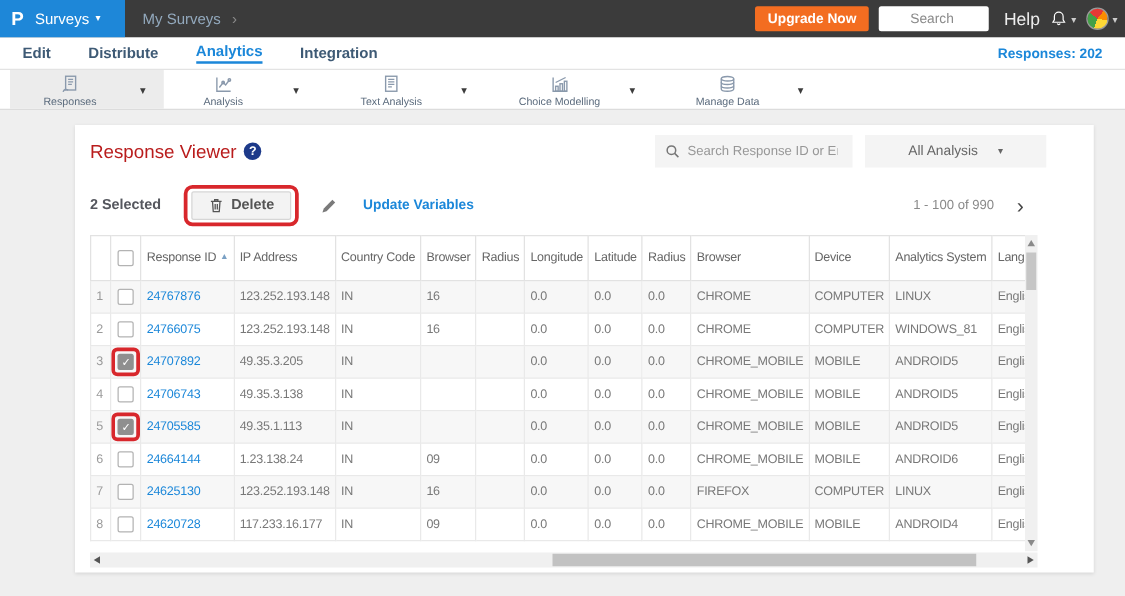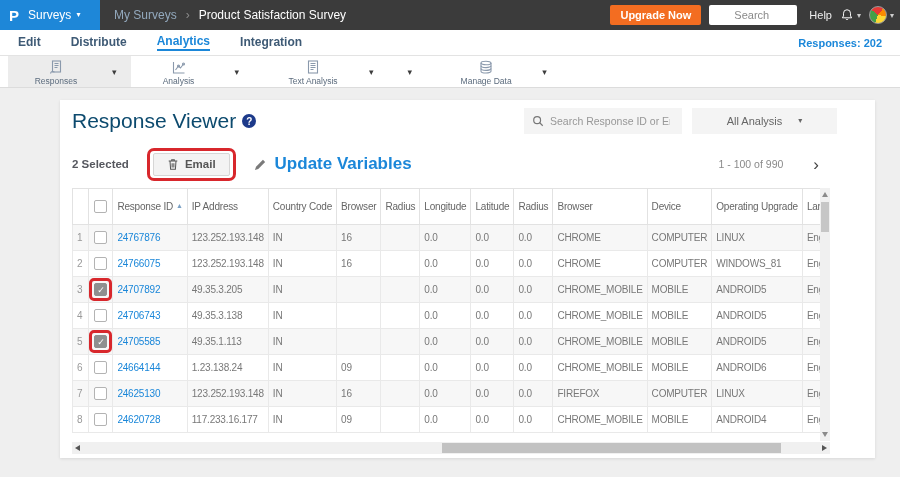--- a/index.html
+++ b/index.html
@@ -14,21 +14,21 @@
   .caret { font-size:8px; line-height:1; }
   .breadcrumb { display:flex; align-items:center; gap:9px; margin-left:14px; font-size:12px; }
   .bc-parent { color:#93a9bd; }
   .bc-sep { color:#8a8a8a; font-size:12px; }
   .bc-current { color:#fff; }
   .topbar-right { margin-left:auto; display:flex; align-items:center; gap:8px; padding-right:6px; }
   .upgrade-btn { background:#f36d21; color:#fff; font-size:11px; font-weight:700; padding:4px 10px; border-radius:2px; border:none; cursor:pointer; }
   .top-search { background:#fff; border-radius:2px; width:88px; height:20px; display:flex; align-items:center; padding:0 21px; gap:4px; }
   .top-search input { border:none; outline:none; width:62px; font-size:11px; color:#444; background:transparent; font-family:"Liberation Sans",sans-serif; }
   .top-search input::placeholder { color:#8a8a8a; }
-  .help-label { font-size:11px; color:#eee; margin-left:4px; }
+  .help-label { font-size:14px; color:#eee; margin-left:4px; }
   .bell-wrap, .avatar-wrap { display:flex; align-items:center; gap:3px; }
   .avatar { width:18px; height:18px; border-radius:50%; border:1.5px solid #9a9a9a; background:conic-gradient(from 200deg,#43a047 0 30%,#e53935 30% 55%,#fb8c00 55% 72%,#fdd835 72% 100%); }
   .tb-caret { color:#ccc; font-size:8px; }
 
   
   .navbar { position:absolute; left:0; top:30px; width:900px; height:26px; background:#fff; border-bottom:1px solid #e3e3e3; display:flex; align-items:center; padding:4px 18px; gap:30px; }
   .nav-item { font-size:12px; font-weight:700; color:#3e5a75; padding-bottom:1px; cursor:pointer; }
   .nav-item.active { color:#1b87d9; border-bottom:2px solid #1b87d9; }
   .nav-responses { margin-left:auto; font-size:11px; font-weight:700; color:#1b87d9; }
 
@@ -38,36 +38,36 @@
   .tool-item.active { background:#ececec; }
   .tool-main { width:96px; display:flex; flex-direction:column; align-items:center; justify-content:center; gap:1px; padding-top:2px; }
   .tool-label { font-size:8.5px; color:#5b6b7d; white-space:nowrap; }
   .tool-caret { color:#3c3c3c; font-size:9px; padding:0 26px 0 8px; }
   .tool-item.active .tool-caret { padding-right:14px; }
   .ticon { stroke:#8a99ac; fill:none; stroke-width:1.1; }
 
   
   .card { position:absolute; left:60px; top:100px; width:815px; height:358px; background:#fff; box-shadow:0 1px 3px rgba(0,0,0,.10); }
   .card-head { height:42px; display:flex; align-items:center; padding:0 12px; }
-  .panel-title { font-size:21px; color:#0c4a6e; }
+  .panel-title { font-size:15px; color:#b91c1c; }
   .help-bubble { width:14px; height:14px; border-radius:50%; background:#1d3a8a; color:#fff; font-size:10px; font-weight:700; display:flex; align-items:center; justify-content:center; margin-left:6px; cursor:pointer; }
   .head-right { margin-left:auto; display:flex; gap:10px; margin-right:26px; }
   .panel-search { width:158px; height:26px; background:#f4f4f4; display:flex; align-items:center; padding:0 8px; gap:6px; }
   .panel-search input { border:none; outline:none; background:transparent; font-size:10.5px; color:#555; width:120px; font-family:"Liberation Sans",sans-serif; }
   .panel-search input::placeholder { color:#979797; }
   .filter-dd { width:145px; height:26px; background:#f4f4f4; display:flex; align-items:center; justify-content:center; gap:16px; font-size:11px; color:#666; cursor:pointer; }
   .filter-dd .caret { color:#666; }
 
   
   .sel-row { height:44px; display:flex; align-items:center; padding:0 12px; }
   .sel-count { font-size:11.5px; font-weight:700; color:#55575e; }
   .red-box { border:3px solid #d8272c; border-radius:7px; padding:2px 3px; margin-left:18px; display:inline-block; }
   .delete-btn { display:flex; align-items:center; gap:6px; background:#f3f3f3; border:1px solid #d6d6d6; border-radius:2px; padding:4px 13px; font-size:11.5px; font-weight:700; color:#555; cursor:pointer; font-family:"Liberation Sans",sans-serif; }
-  .update-vars { display:flex; align-items:center; gap:8px; margin-left:18px; font-size:17px; font-weight:700; color:#1b87d9; cursor:pointer; }
-  .sel-right { margin-left:auto; display:flex; align-items:center; gap:30px; padding-right:44px; }
+  .update-vars { display:flex; align-items:center; gap:20px; margin-left:18px; font-size:11px; font-weight:700; color:#1b87d9; cursor:pointer; }
+  .sel-right { margin-left:auto; display:flex; align-items:center; gap:18px; padding-right:44px; }
   .page-range { font-size:10.5px; color:#8a8a8a; }
   .page-next { font-size:17px; color:#444; cursor:pointer; line-height:1; }
 
   
   .table-zone { position:absolute; left:12px; top:88px; width:758px; height:253px; display:flex; }
   .tbl-viewport { width:748px; overflow:hidden; }
   table { border-collapse:collapse; table-layout:fixed; font-size:10px; color:#787878; letter-spacing:-0.2px; }
   th { height:36px; border:1px solid #e2e2e2; font-weight:400; color:#666; text-align:left; padding:0 4px; background:#fff; white-space:nowrap; overflow:hidden; }
   td { height:26px; border:1px solid #e9e9e9; padding:0 4px; white-space:nowrap; overflow:hidden; background:#fff; }
   tr.odd td { background:#f7f7f7; }
@@ -99,21 +99,20 @@
   <div class="logo-area">
     <span class="logo-p">P</span>
     <span class="prod-menu">
       <span>Surveys</span>
       <span class="caret">▾</span>
     </span>
   </div>
   <div class="breadcrumb">
     <span class="bc-parent">My Surveys</span>
     <span class="bc-sep">›</span>
-    <span class="bc-current">Product Satisfaction Survey</span>
   </div>
   <div class="topbar-right">
     <button class="upgrade-btn">Upgrade Now</button>
     <div class="top-search">
       <svg width="11" height="11" viewBox="0 0 14 14">
           <circle cx="6" cy="6" r="4" fill="none" stroke="#8a8a8a" stroke-width="1.4"></circle>
           <path d="M9 9l3.5 3.5" stroke="#8a8a8a" stroke-width="1.4"></path>
         </svg>
       <input placeholder="Search" style="">
     </div>
@@ -168,20 +167,30 @@
     <div class="tool-main">
       <svg width="16" height="15" viewBox="0 0 15 15">
           <rect x="3" y="1" width="9" height="12" class="ticon"></rect>
           <path d="M5 3.5h5M5 5.5h5M5 7.5h5M5 9.5h3" class="ticon"></path>
         </svg>
       <span class="tool-label">Text Analysis</span>
     </div>
     <span class="tool-caret">▾</span>
   </div>
   <div class="tool-item">
+    <div class="tool-main">
+      <svg width="16" height="15" viewBox="0 0 15 15">
+          <path d="M2 2v11h11" class="ticon"></path>
+          <rect x="4" y="9" width="2" height="4" class="ticon"></rect>
+          <rect x="7.5" y="7" width="2" height="6" class="ticon"></rect>
+          <rect x="11" y="5" width="2" height="8" class="ticon"></rect>
+          <path d="M4 6l8-4" class="ticon"></path>
+        </svg>
+      <span class="tool-label">Choice Modelling</span>
+    </div>
     <span class="tool-caret">▾</span>
   </div>
   <div class="tool-item">
     <div class="tool-main">
       <svg width="16" height="15" viewBox="0 0 15 15">
           <ellipse cx="7.5" cy="3" rx="5" ry="1.8" class="ticon"></ellipse>
           <path d="M2.5 3v8.2c0 1 2.2 1.8 5 1.8s5-.8 5-1.8V3" class="ticon"></path>
           <path d="M2.5 5.8c0 1 2.2 1.8 5 1.8s5-.8 5-1.8" class="ticon"></path>
           <path d="M2.5 8.6c0 1 2.2 1.8 5 1.8s5-.8 5-1.8" class="ticon"></path>
         </svg>
@@ -210,21 +219,21 @@
     </div>
   </div>
 
   <div class="sel-row">
     <span class="sel-count">2 Selected</span>
     <span class="red-box">
       <button class="delete-btn">
         <svg width="12" height="13" viewBox="0 0 14 15">
             <path d="M2 3.5h10M5.5 3.5V2h3v1.5M3.5 3.5l.7 9.5h5.6l.7-9.5M6 6v5M8 6v5" fill="none" stroke="#555" stroke-width="1.2"></path>
           </svg>
-        <span>Email</span>
+        <span>Delete</span>
       </button>
     </span>
     <span class="update-vars">
       <svg width="13" height="13" viewBox="0 0 14 14">
           <path d="M1 13l1.2-3.6L9.6 2l2.4 2.4-7.4 7.4L1 13z" fill="#7a7a7a"></path>
         </svg>
       <span>Update Variables</span>
     </span>
     <div class="sel-right">
       <span class="page-range">1 - 100 of 990</span>
@@ -258,21 +267,21 @@
               <th><span>Response ID</span><span class="sort-caret">▲</span></th>
               <th><span>IP Address</span></th>
               <th><span>Country Code</span></th>
               <th><span>Browser</span></th>
               <th><span>Radius</span></th>
               <th><span>Longitude</span></th>
               <th><span>Latitude</span></th>
               <th><span>Radius</span></th>
               <th><span>Browser</span></th>
               <th><span>Device</span></th>
-              <th><span>Operating Upgrade</span></th>
+              <th><span>Analytics System</span></th>
               <th><span>Language</span></th>
             </tr>
           </thead>
         <tbody id="tbl-body">
             <tr class="odd">
               <td class="rownum">1</td>
               <td class="cbcell"><span class="cb"></span></td>
               <td class="num"><span class="rid-link">24767876</span></td>
               <td class="">123.252.193.148</td>
               <td class="">IN</td>

